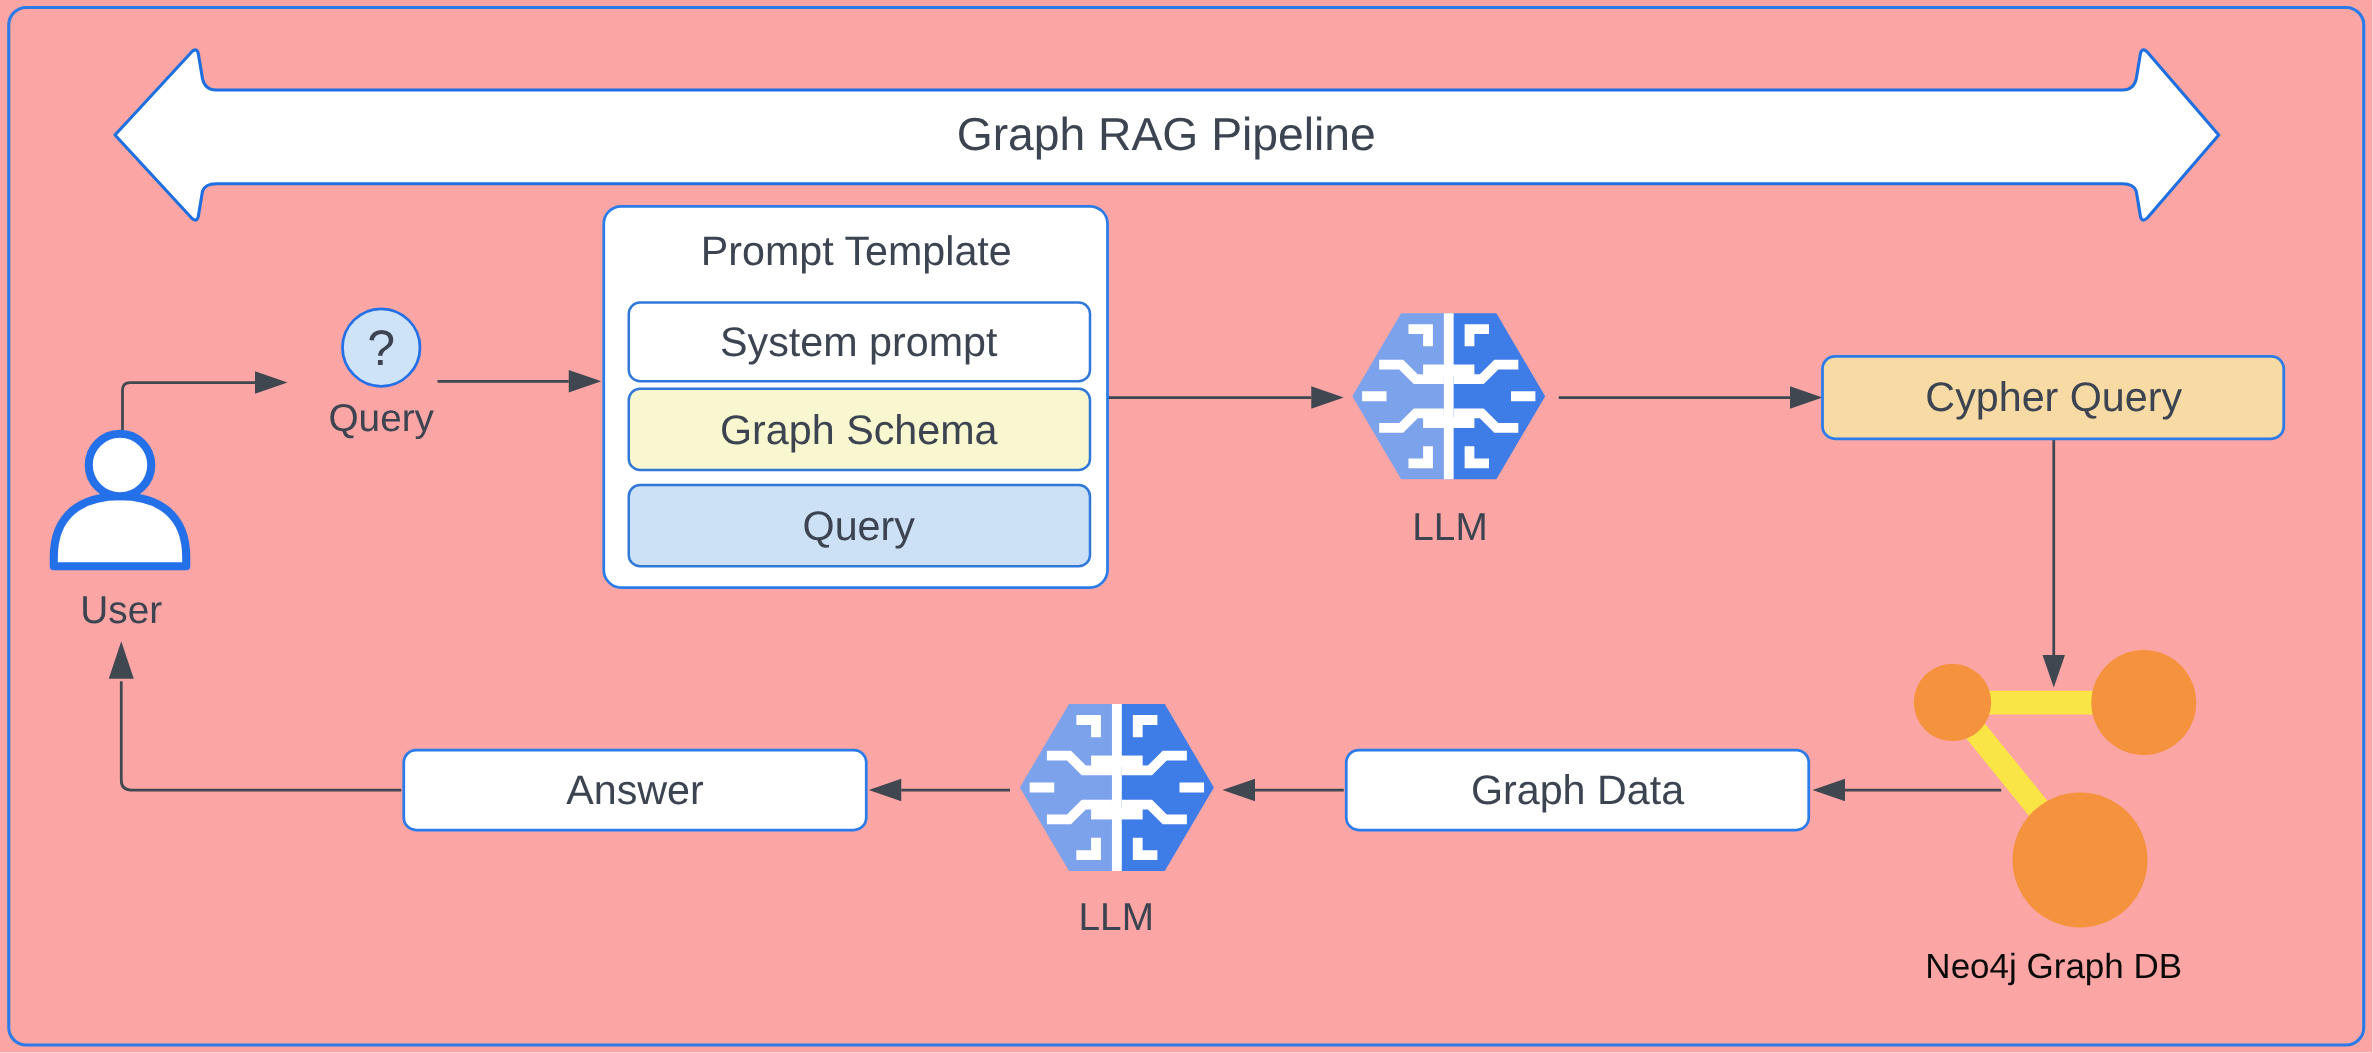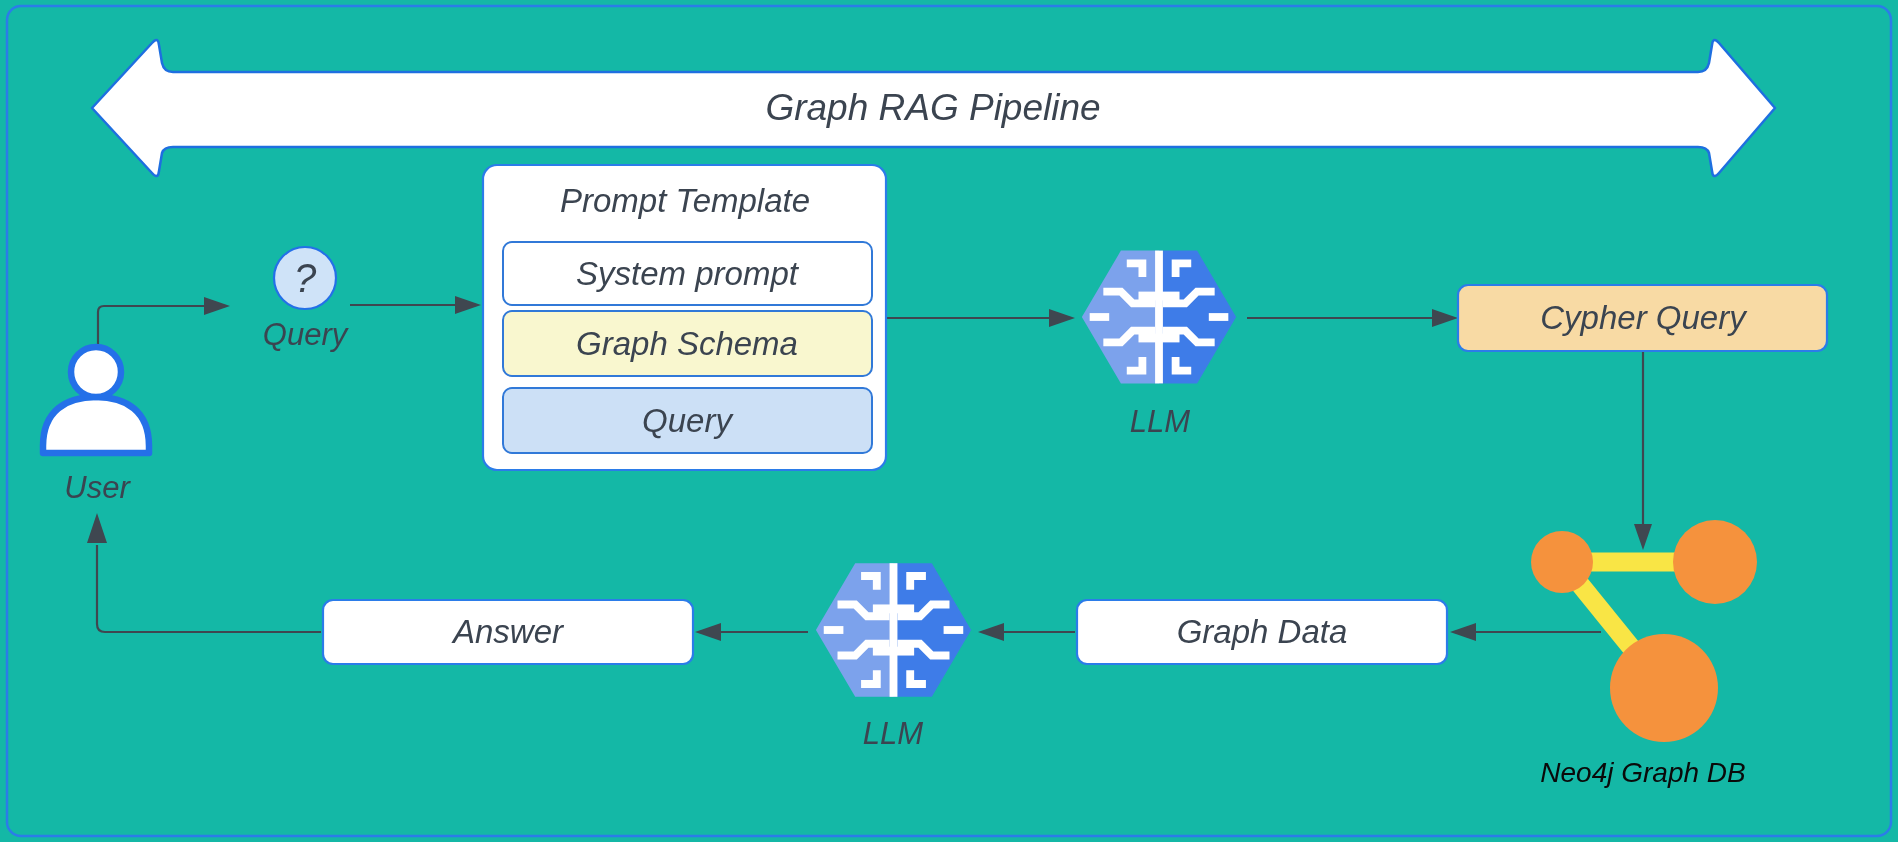--- a/index.html
+++ b/index.html
@@ -1,17 +1,17 @@
 <!DOCTYPE html>
 <html><head>
 <meta charset="utf-8">
 <style>
   html,body{margin:0;padding:0;background:#ffffff;}
-  .stage{position:relative;width:1898px;height:842px;background:#14b8a6;overflow:hidden;
-         font-family:"Liberation Sans", sans-serif;font-style:italic;}
+  .stage{position:relative;width:1898px;height:842px;background:#fca5a5;overflow:hidden;
+         font-family:"Liberation Sans", sans-serif;}
   svg{display:block}
   text{font-family:"Liberation Sans", sans-serif; fill:#3b4450;}
   .node-label{font-size:31px;}
   .box-label{font-size:33px;}
   .title-label{font-size:37px;}
   .pt-title{font-size:33px;}
   .neo-label{font-size:28px; fill:#0a0a0a;}
   .qmark{font-size:40px;}
   .conn{stroke:#3f4750;stroke-width:2.2;fill:none;}
   .ah{fill:#3f4750;stroke:none;}

